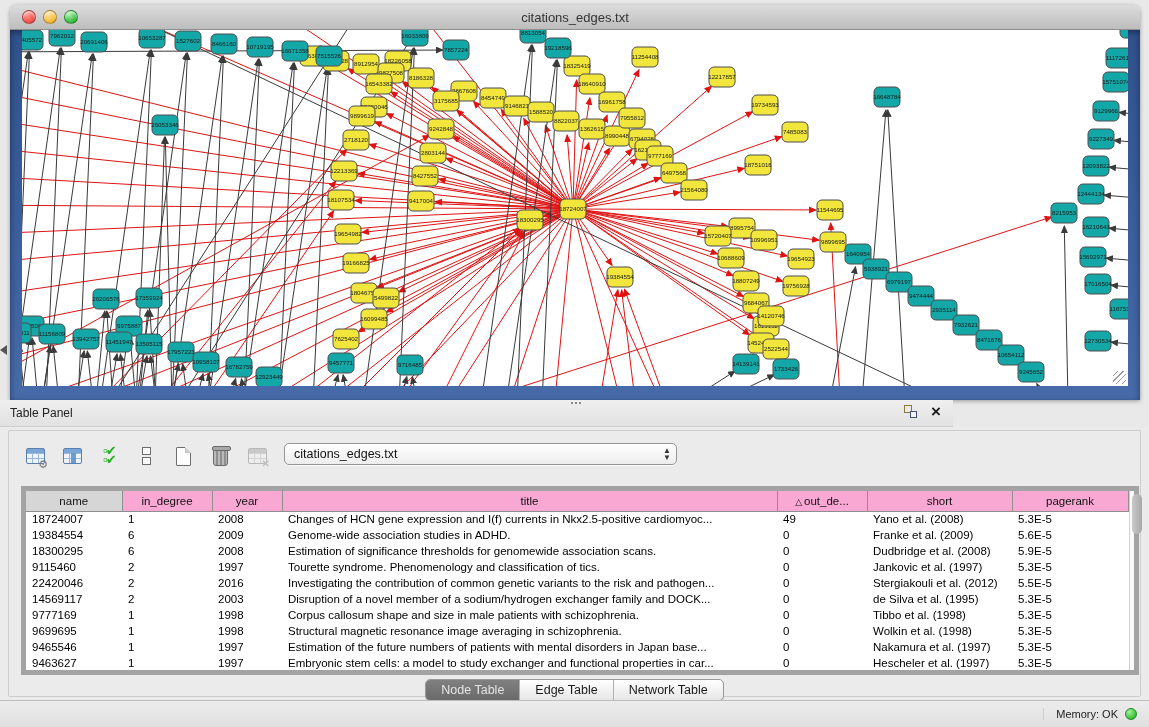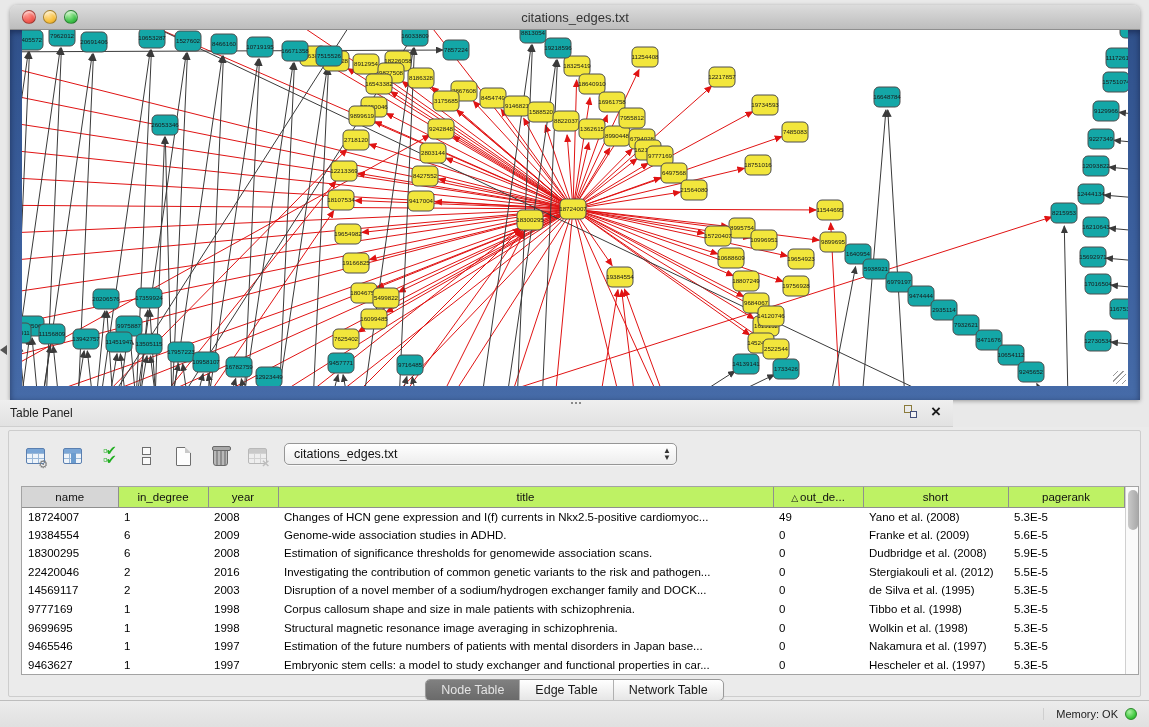--- a/index.html
+++ b/index.html
@@ -80,23 +80,23 @@
   .fx-ic { font-family:"Liberation Serif","DejaVu Serif",serif; font-style:italic; font-size:14px; color:#111; }
   .fx-ic small { font-size:10px; }
 
   .combo { position:absolute; left:275px; top:12px; width:393px; height:22px;
     border:1px solid #969696; border-radius:5px; background:linear-gradient(#ffffff,#ededed);
     display:flex; align-items:center; box-shadow:0 1px 0 rgba(255,255,255,.7); }
   .combo .val { flex:1; padding-left:9px; font-size:12.5px; color:#111; }
   .combo .arrows { width:18px; text-align:center; font-size:8px; color:#333; line-height:7px; }
 
   .table-wrap { position:absolute; left:12px; top:55px; width:1118px; height:189px;
-    background:#fff; border:1px solid #a3a3a3; display:flex; }
+    background:#fff; border:5px solid #a3a3a3; display:flex; }
   table.grid { border-collapse:collapse; table-layout:fixed; width:1102px; font-size:11.5px; }
-  table.grid th { height:20px; background:#bef264; border-right:1px solid #8f8f8f;
+  table.grid th { height:20px; background:#f9a8d4; border-right:1px solid #8f8f8f;
     border-bottom:1px solid #8f8f8f; font-weight:normal; font-size:11.5px; color:#111;
     overflow:hidden; white-space:nowrap; }
   table.grid th:first-child { background:#d6d6d6; }
   table.grid td { height:16px; padding:0 0 0 6px; white-space:nowrap; overflow:hidden; color:#000; }
   .sort-tri { font-size:9px; margin-right:2px; }
   .vscroll { width:15px; background:#fafafa; border-left:1px solid #d0d0d0; position:relative; }
   .vscroll .thumb { position:absolute; left:2px; top:3px; width:10px; height:40px;
     background:linear-gradient(90deg,#c9c9c9,#a9a9a9); border-radius:6px; }
 
   .tabs-row { position:absolute; left:0; right:0; top:248px; text-align:center; }
@@ -890,20 +890,29 @@
               <tr>
                 <td>18300295</td>
                 <td>6</td>
                 <td>2008</td>
                 <td>Estimation of significance thresholds for genomewide association scans.</td>
                 <td>0</td>
                 <td>Dudbridge et al. (2008)</td>
                 <td>5.9E-5</td>
               </tr>
               <tr>
+                <td>9115460</td>
+                <td>2</td>
+                <td>1997</td>
+                <td>Tourette syndrome. Phenomenology and classification of tics.</td>
+                <td>0</td>
+                <td>Jankovic et al. (1997)</td>
+                <td>5.3E-5</td>
+              </tr>
+              <tr>
                 <td>22420046</td>
                 <td>2</td>
                 <td>2016</td>
                 <td>Investigating the contribution of common genetic variants to the risk and pathogen...</td>
                 <td>0</td>
                 <td>Stergiakouli et al. (2012)</td>
                 <td>5.5E-5</td>
               </tr>
               <tr>
                 <td>14569117</td>

